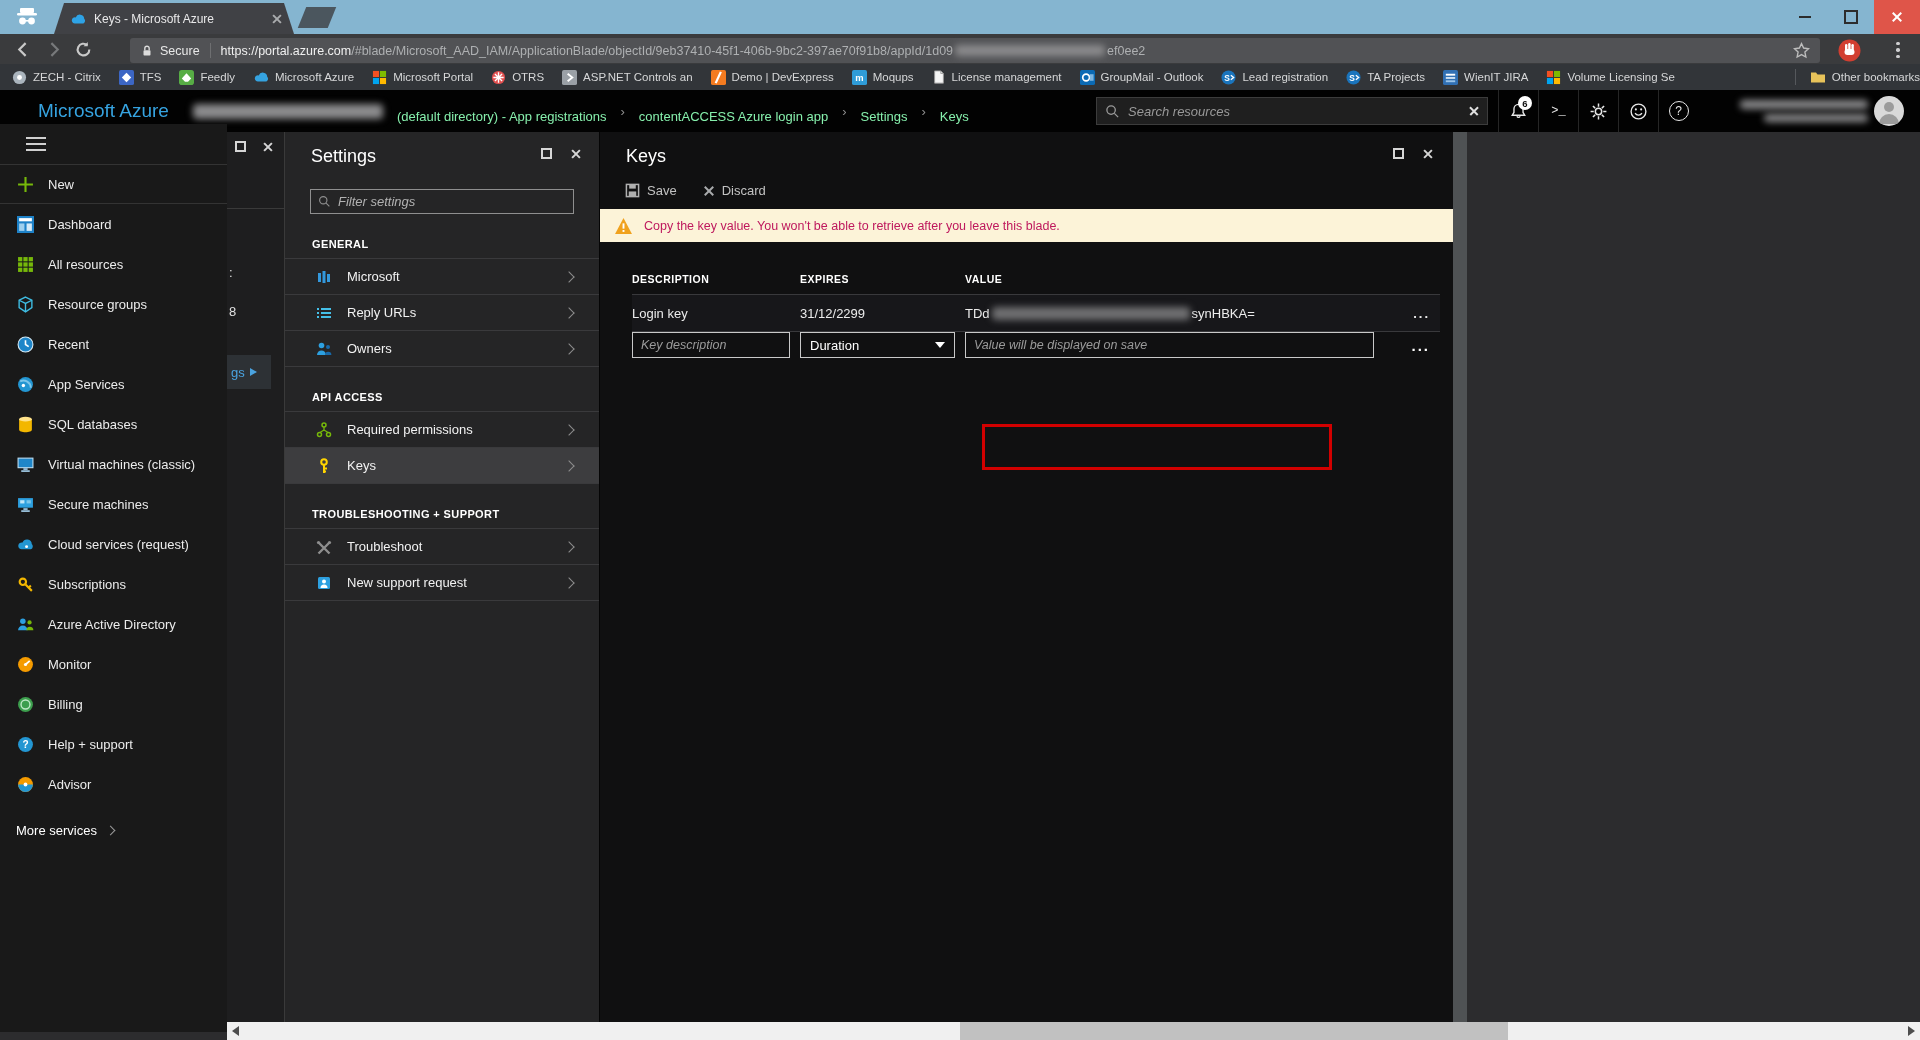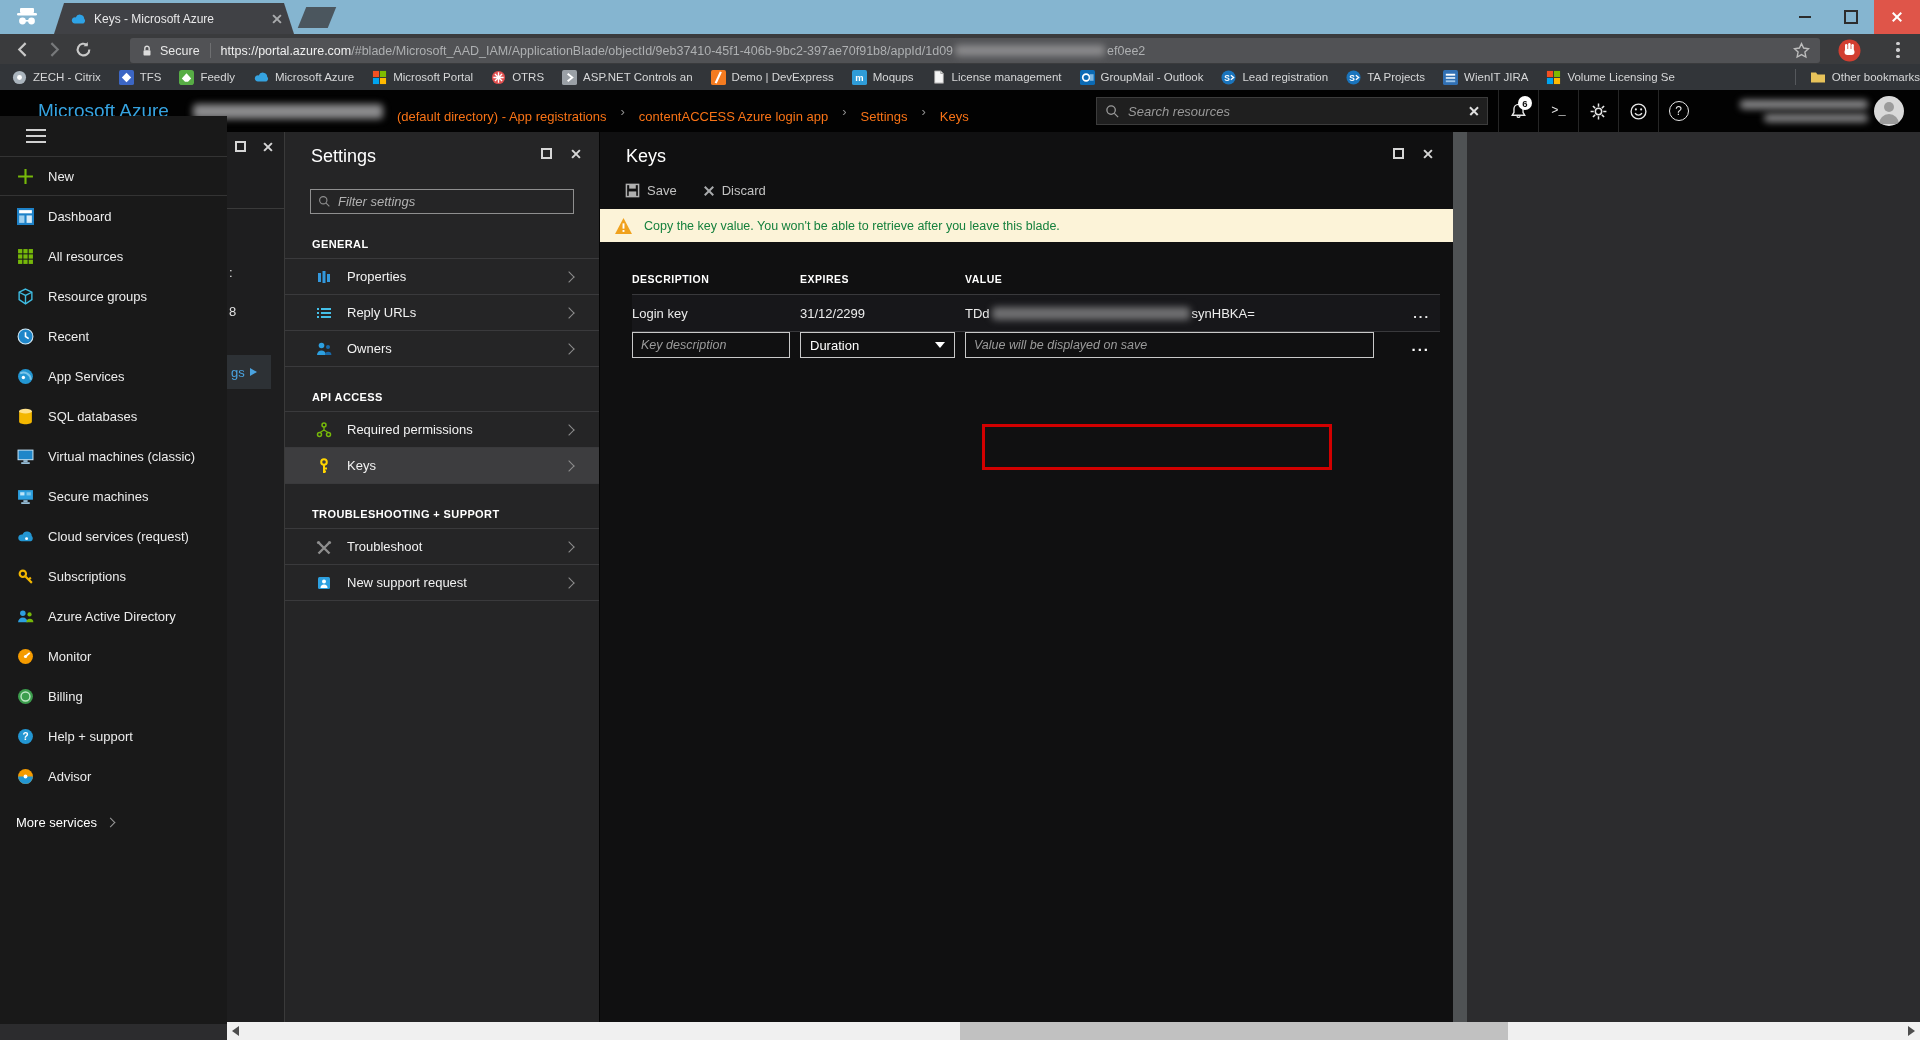--- a/index.html
+++ b/index.html
@@ -51,21 +51,21 @@
   .bm { display:flex; align-items:center; margin-right:18px; }
   .bm-label { color:#d6d7d8; font-size:11.5px; margin-left:6px; white-space:nowrap; }
   .bm-right { margin-left:auto; display:flex; align-items:center; }
   .bm-vsep { width:1px; height:16px; background:#55585c; margin-right:14px; }
 
   
   .azhead { position:absolute; left:0; top:90px; width:1920px; height:42px; background:#020202;
     display:flex; align-items:center; }
   .az-logo { color:#36a3e0; font-size:19px; margin-left:38px; white-space:nowrap; }
   .redact-dir { width:190px; height:15px; margin-left:24px; }
-  .crumb { color:#f97316; font-size:13px; margin-left:14px; white-space:nowrap;margin-top:10px; }
+  .crumb { color:#86efac; font-size:13px; margin-left:14px; white-space:nowrap;margin-top:10px; }
   .crumb-sep { color:#8f8f8f; font-size:13px; margin-left:14px; }
   .az-search { position:absolute; left:1096px; top:7px; width:392px; height:28px; background:#1f1f1f;
     border:1px solid #3c3c3c; display:flex; align-items:center; padding:0 8px; }
   .az-search input { flex:1; background:transparent; border:0; outline:0; color:#ddd;
     font-size:13px; font-style:italic; margin-left:8px; font-family:"Liberation Sans",sans-serif; }
   .az-search input::placeholder { color:#9a9a9a; }
   .sx { width:11px; height:11px; }
   .sx::before,.sx::after { background:#e0e0e0; height:1.5px; }
   .az-icons { position:absolute; left:1498px; top:0; height:42px; display:flex; align-items:center; }
   .az-icell { width:40px; height:42px; display:flex; align-items:center; justify-content:center; position:relative;
@@ -75,21 +75,21 @@
   .shell-label { color:#e8e8e8; font-family:"Liberation Mono",monospace; font-size:12px; }
   .help-circ { width:20px; height:20px; border:1.4px solid #e8e8e8; border-radius:50%; color:#e8e8e8;
     font-size:12px; display:flex; align-items:center; justify-content:center; }
   .az-user { position:absolute; left:1700px; top:0; width:168px; height:42px; display:flex; flex-direction:column;
     align-items:flex-end; justify-content:center; gap:5px; }
   .redact-u1 { width:128px; height:9px; }
   .redact-u2 { width:104px; height:8px; }
   .avatar { position:absolute; left:1874px; top:6px; width:30px; height:30px; border-radius:50%; background:#d9d9d9; overflow:hidden; }
 
   
-  .sidebar { position:absolute; left:0; top:116px; width:227px; height:908px; background:#191919; }
+  .sidebar { position:absolute; left:0; top:124px; width:227px; height:908px; background:#191919; }
   .sb-top { height:41px; border-bottom:1px solid #333; display:flex; align-items:center; }
   .burger { margin-left:26px; width:20px; height:14px; display:flex; flex-direction:column; justify-content:space-between; }
   .burger i { height:2px; background:#d0d0d0; }
   .sb-new { height:39px; border-bottom:1px solid #333; display:flex; align-items:center; }
   .sb-item { height:40px; display:flex; align-items:center; cursor:default; }
   .sb-ic { width:20px; height:20px; margin-left:15px; flex:0 0 20px; display:flex; align-items:center; justify-content:center; }
   .sb-label { color:#ececec; font-size:13px; margin-left:13px; white-space:nowrap; }
   .sb-more { height:40px; display:flex; align-items:center; padding-left:16px; margin-top:6px; }
   .sb-more span { color:#fff; font-size:13px; }
   .chev { display:inline-block; width:7px; height:7px; border-right:1.6px solid #9a9a9a; border-top:1.6px solid #9a9a9a;
@@ -127,21 +127,21 @@
   .sp-label { color:#f2f2f2; font-size:13px; margin-left:14px; }
   .sp-chev { position:absolute; right:26px; width:8px; height:8px; border-right:1.6px solid #8d8d8d;
     border-top:1.6px solid #8d8d8d; transform:rotate(45deg); }
 
   
   .keys { position:absolute; left:600px; top:132px; width:853px; height:890px; background:#101011; }
   .keys .panel-ctl { right:20px; }
   .kp-toolbar { display:flex; align-items:center; margin:16px 0 0 25px; gap:26px; }
   .kp-btn { display:flex; align-items:center; gap:7px; color:#c2c2c2; font-size:13px; }
   .warnbar { margin-top:11px; height:33px; background:#fcf3d8; display:flex; align-items:center; padding-left:14px; gap:11px; }
-  .warn-text { color:#15803d; font-size:12.5px; }
+  .warn-text { color:#be185d; font-size:12.5px; }
   .ktable { margin:22px 13px 0 32px; position:relative; }
   .krow { display:grid; grid-template-columns:168px 165px 1fr 56px; align-items:center; }
   .khead { height:30px; }
   .khead span { color:#fff; font-size:10.5px; font-weight:bold; letter-spacing:.5px; }
   .kdata { height:38px; background:#17171a; border-top:1px solid #39393c; border-bottom:1px solid #39393c; }
   .kdata span { color:#ececec; font-size:13px; }
   .kval { display:flex; align-items:center; }
   .val-redact { width:198px; height:13px; margin:0 2px; background:#707072; }
   .kdots { color:#fff; font-size:15px; font-weight:bold; letter-spacing:2px; text-align:right; padding-right:10px; }
   .knew { height:26px; }
@@ -677,21 +677,21 @@
     <div class="sec-label">GENERAL</div>
     <div class="sp-list">
       <div class="sp-item">
         <span class="sp-ic">
             <svg viewBox="0 0 16 16" width="16" height="16">
               <rect x="2" y="4" width="3" height="9" fill="#3398dc"></rect>
               <rect x="6.5" y="2" width="3" height="12" fill="#3398dc"></rect>
               <rect x="11" y="5" width="3" height="8" fill="#3398dc"></rect>
             </svg>
           </span>
-        <span class="sp-label">Properties</span>
+        <span class="sp-label">Microsoft</span>
           <i class="sp-chev"></i>
       </div>
       <div class="sp-item">
         <span class="sp-ic">
             <svg viewBox="0 0 16 16" width="16" height="16">
               <g fill="#45c0e8">
                 <rect x="1" y="3" width="2" height="2"></rect>
                 <rect x="5" y="3" width="10" height="2"></rect>
                 <rect x="1" y="7" width="2" height="2"></rect>
                 <rect x="5" y="7" width="10" height="2"></rect>

